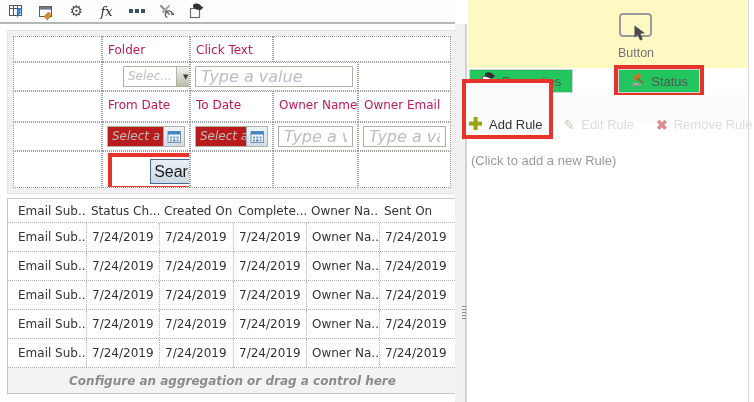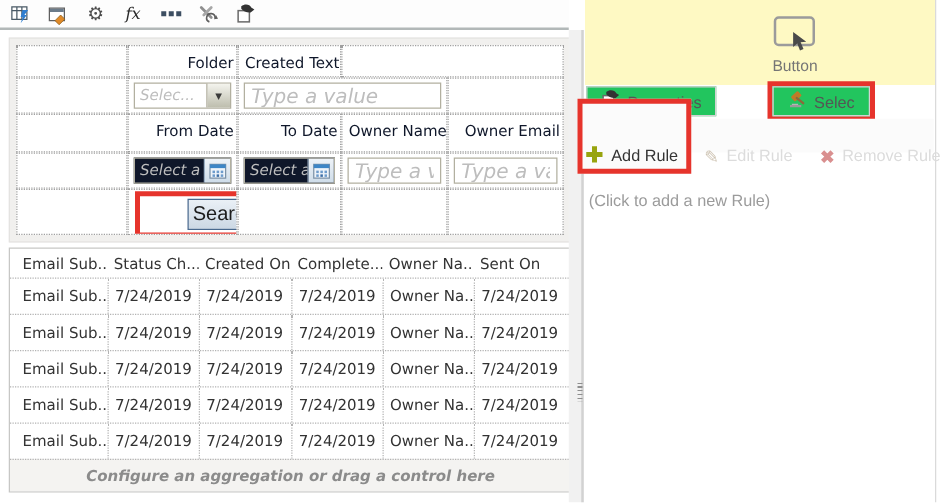--- a/index.html
+++ b/index.html
@@ -24,33 +24,33 @@
   
   .search-form {
     position:absolute; left:7px; top:30px; width:450px; height:164px;
     background:#f1f0ee; border:1px solid #e4e3e1; padding:5px;
     display:grid;
     grid-template-columns:89px 88px 83px 85px 1fr;
     grid-template-rows:26px 29px 31px 29px 1fr;
   }
   .cell { background:#fff; border:1px dotted #9f9f9f; overflow:hidden; }
   .span2 { grid-column:span 2; }
-  .lbl { padding:6px 2px 0 5px; font-size:12px; color:#0f172a; white-space:nowrap;text-align:right; }
+  .lbl { padding:6px 2px 0 5px; font-size:12px; color:#be185d; white-space:nowrap; }
   .ctl-wrap { padding:3px 4px; display:flex; align-items:center; height:100%; }
 
-  .dropdown { display:flex; width:100%; height:21px; border:1px solid #b2b0a0; background:#fff; cursor:pointer; }
+  .dropdown { display:flex; width:100%; height:21px; border:1px solid #b2b0a0; background:#fff; cursor:pointer;margin-left:16px; }
   .dd-text { flex:1; font-style:italic; color:#bdbdbd; padding:2px 4px; white-space:nowrap; overflow:hidden; }
   .dd-btn { width:19px; border-left:1px solid #b2b0a0; background:linear-gradient(#f4f4ee,#bdbdad);
             display:flex; align-items:center; justify-content:center; font-size:7px; color:#3a3a3a; }
 
   .txt-input { width:100%; height:21px; border:1px solid #b2b0a0; font-family:"DejaVu Sans",sans-serif;
                font-size:16px; padding:0 5px; color:#444; background:#fff; }
   .txt-input::placeholder { font-style:italic; color:#bdbdbd; opacity:1; }
 
-  .datepick { display:flex; width:100%; height:21px; border:1px solid #b2b0a0; background:#0f172a; cursor:pointer; }
+  .datepick { display:flex; width:100%; height:21px; border:1px solid #b2b0a0; background:#b91c1c; cursor:pointer; }
   .dp-text { flex:1; font-style:italic; color:#bdbdbd; padding:2px 4px; white-space:nowrap; overflow:hidden; }
   .dp-btn { width:21px; border-left:1px solid #9cb0c4; background:linear-gradient(#eef3f8,#cfdde9);
             display:flex; align-items:center; justify-content:center; }
 
   .hl { border:4px solid #e6342c; }
   .search-hl { display:inline-block; margin:1px 0 0 5px; padding:2px; background:transparent; }
   .search-btn {
     width:59px; height:25px; border:1px solid #49698e; color:#1c1c1c; font-size:16px;
     background:linear-gradient(#eaf0f6,#ccd8e4); display:flex; align-items:center; justify-content:center;
     cursor:pointer; font-family:Liberation Sans, sans-serif;margin-left:36px;
@@ -151,21 +151,21 @@
         <rect x="2.5" y="5.5" width="9" height="9" fill="#fff" stroke="#6a6a6a" stroke-width="1.2"></rect>
         <path d="M5 2 C8 -0.5 12 0.5 13 3 L15.5 4.5 L12.5 7 C10 7.5 6.5 6 5 4 Z" fill="#333"></path>
       </svg>
   </span>
 </div>
 
 <div class="search-form">
 
   <div class="cell"></div>
   <div class="cell lbl">Folder</div>
-  <div class="cell lbl">Created Text</div>
+  <div class="cell lbl">Click Text</div>
   <div class="cell span2"></div>
 
   <div class="cell"></div>
   <div class="cell">
     <div class="ctl-wrap">
       <div class="dropdown">
         <span class="dd-text">Selec...</span>
         <span class="dd-btn">▼</span>
       </div>
     </div>
@@ -328,21 +328,21 @@
         <span>
           <svg width="15" height="15">
               <rect x="2" y="12" width="9" height="1.8" fill="#9a9a9a"></rect>
               <rect x="3.5" y="11" width="5" height="1" fill="#b5b5b5"></rect>
               <g transform="rotate(-42 7 5)">
                 <rect x="3.2" y="2.5" width="7.6" height="5" rx="1" fill="#bf7b27"></rect>
               </g>
               <path d="M7.5 6.5 L12.5 10.5" stroke="#8a6a3a" stroke-width="2" stroke-linecap="round"></path>
             </svg>
         </span>
-        <span>Selec</span>
+        <span>Status</span>
       </div>
     </span>
   </div>
 
   <div class="actions">
     <span class="hl add-hl">
       <span class="action">
         <span>
           <svg width="15" height="15">
               <rect x="5.6" y="1" width="4" height="13" fill="#98a40e"></rect>

